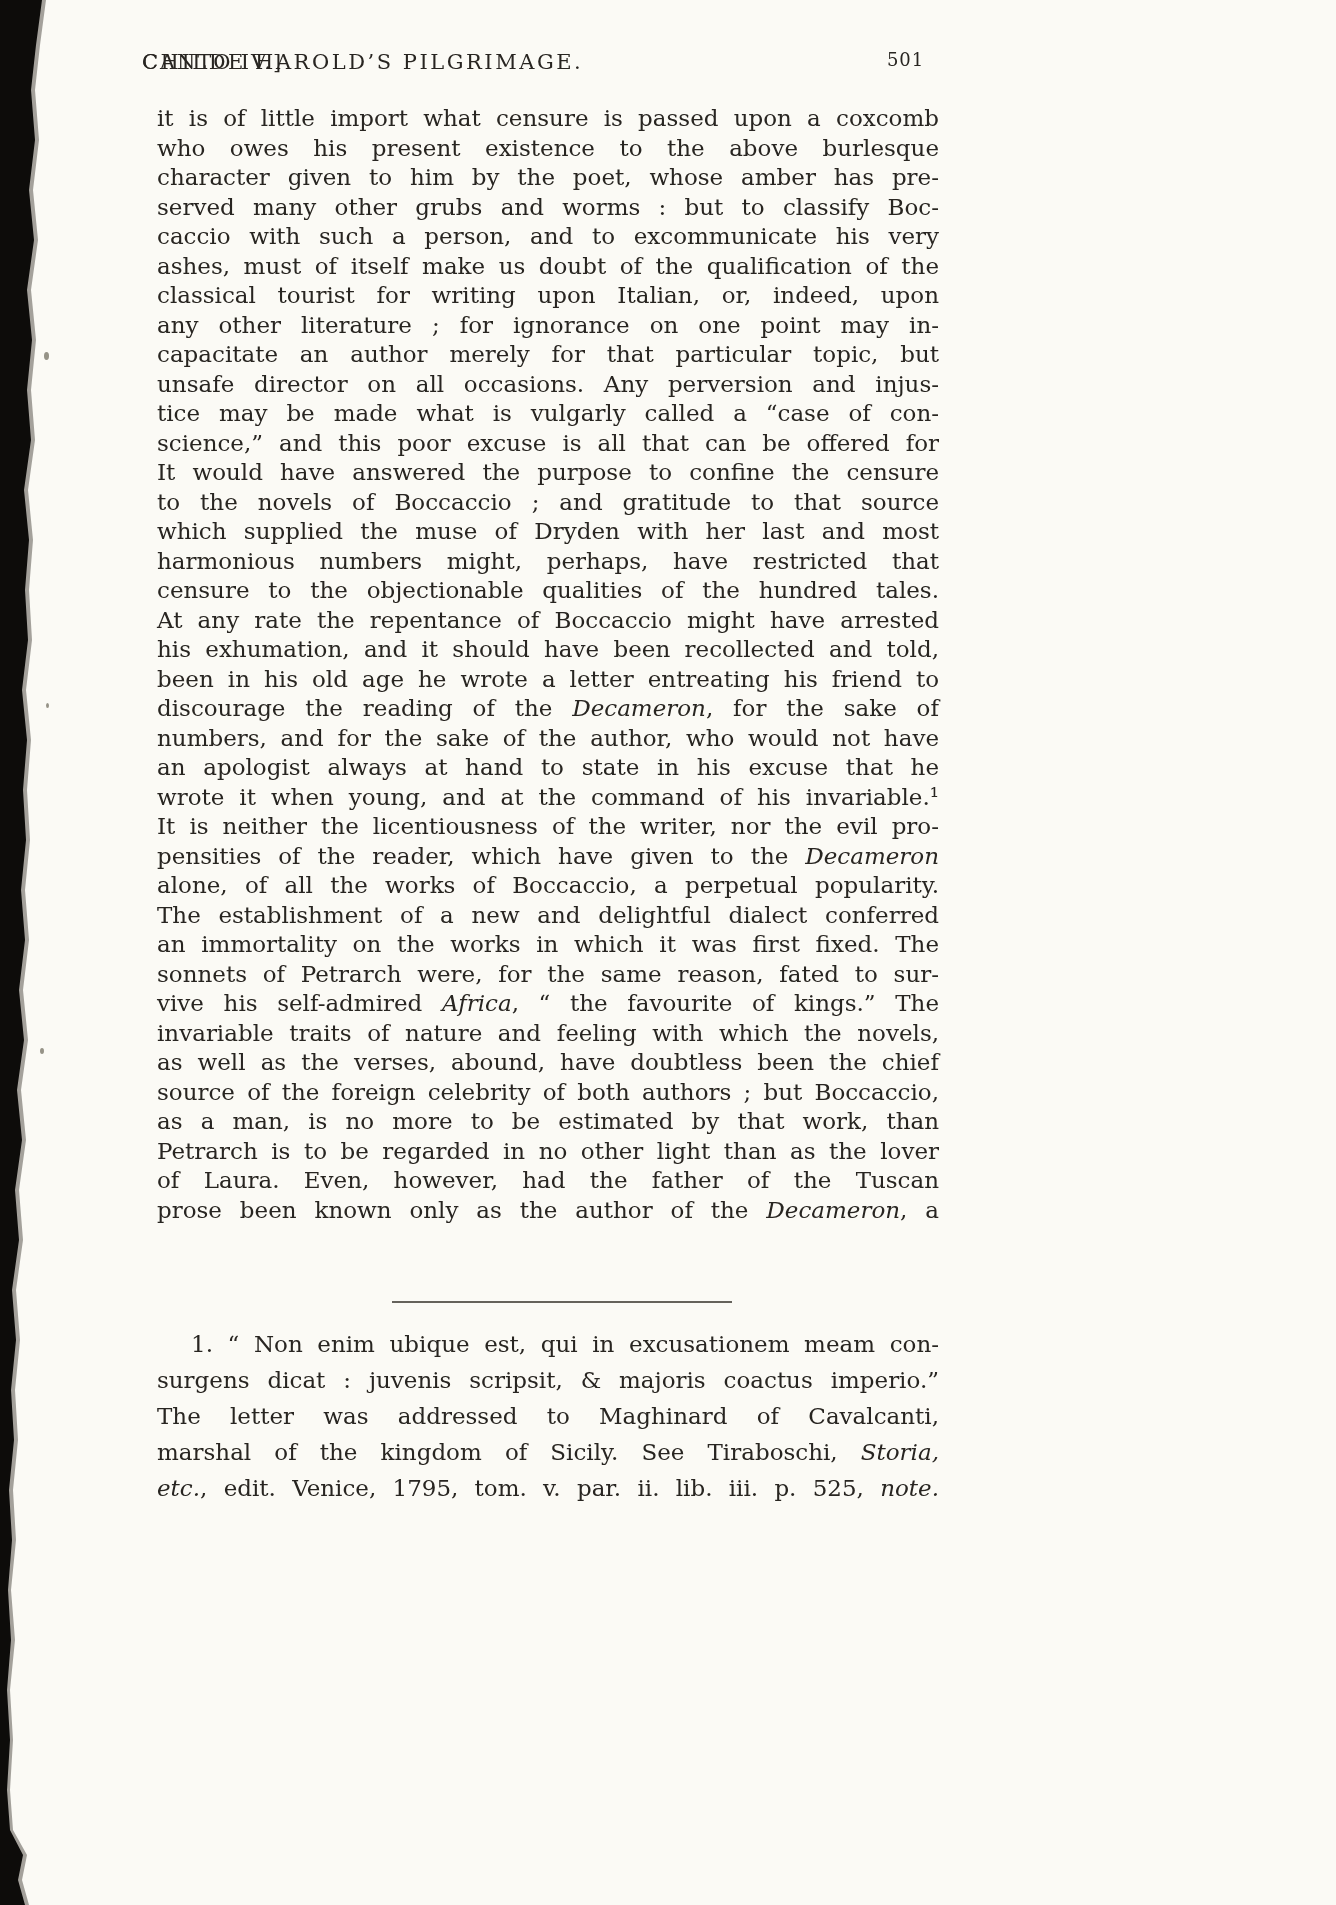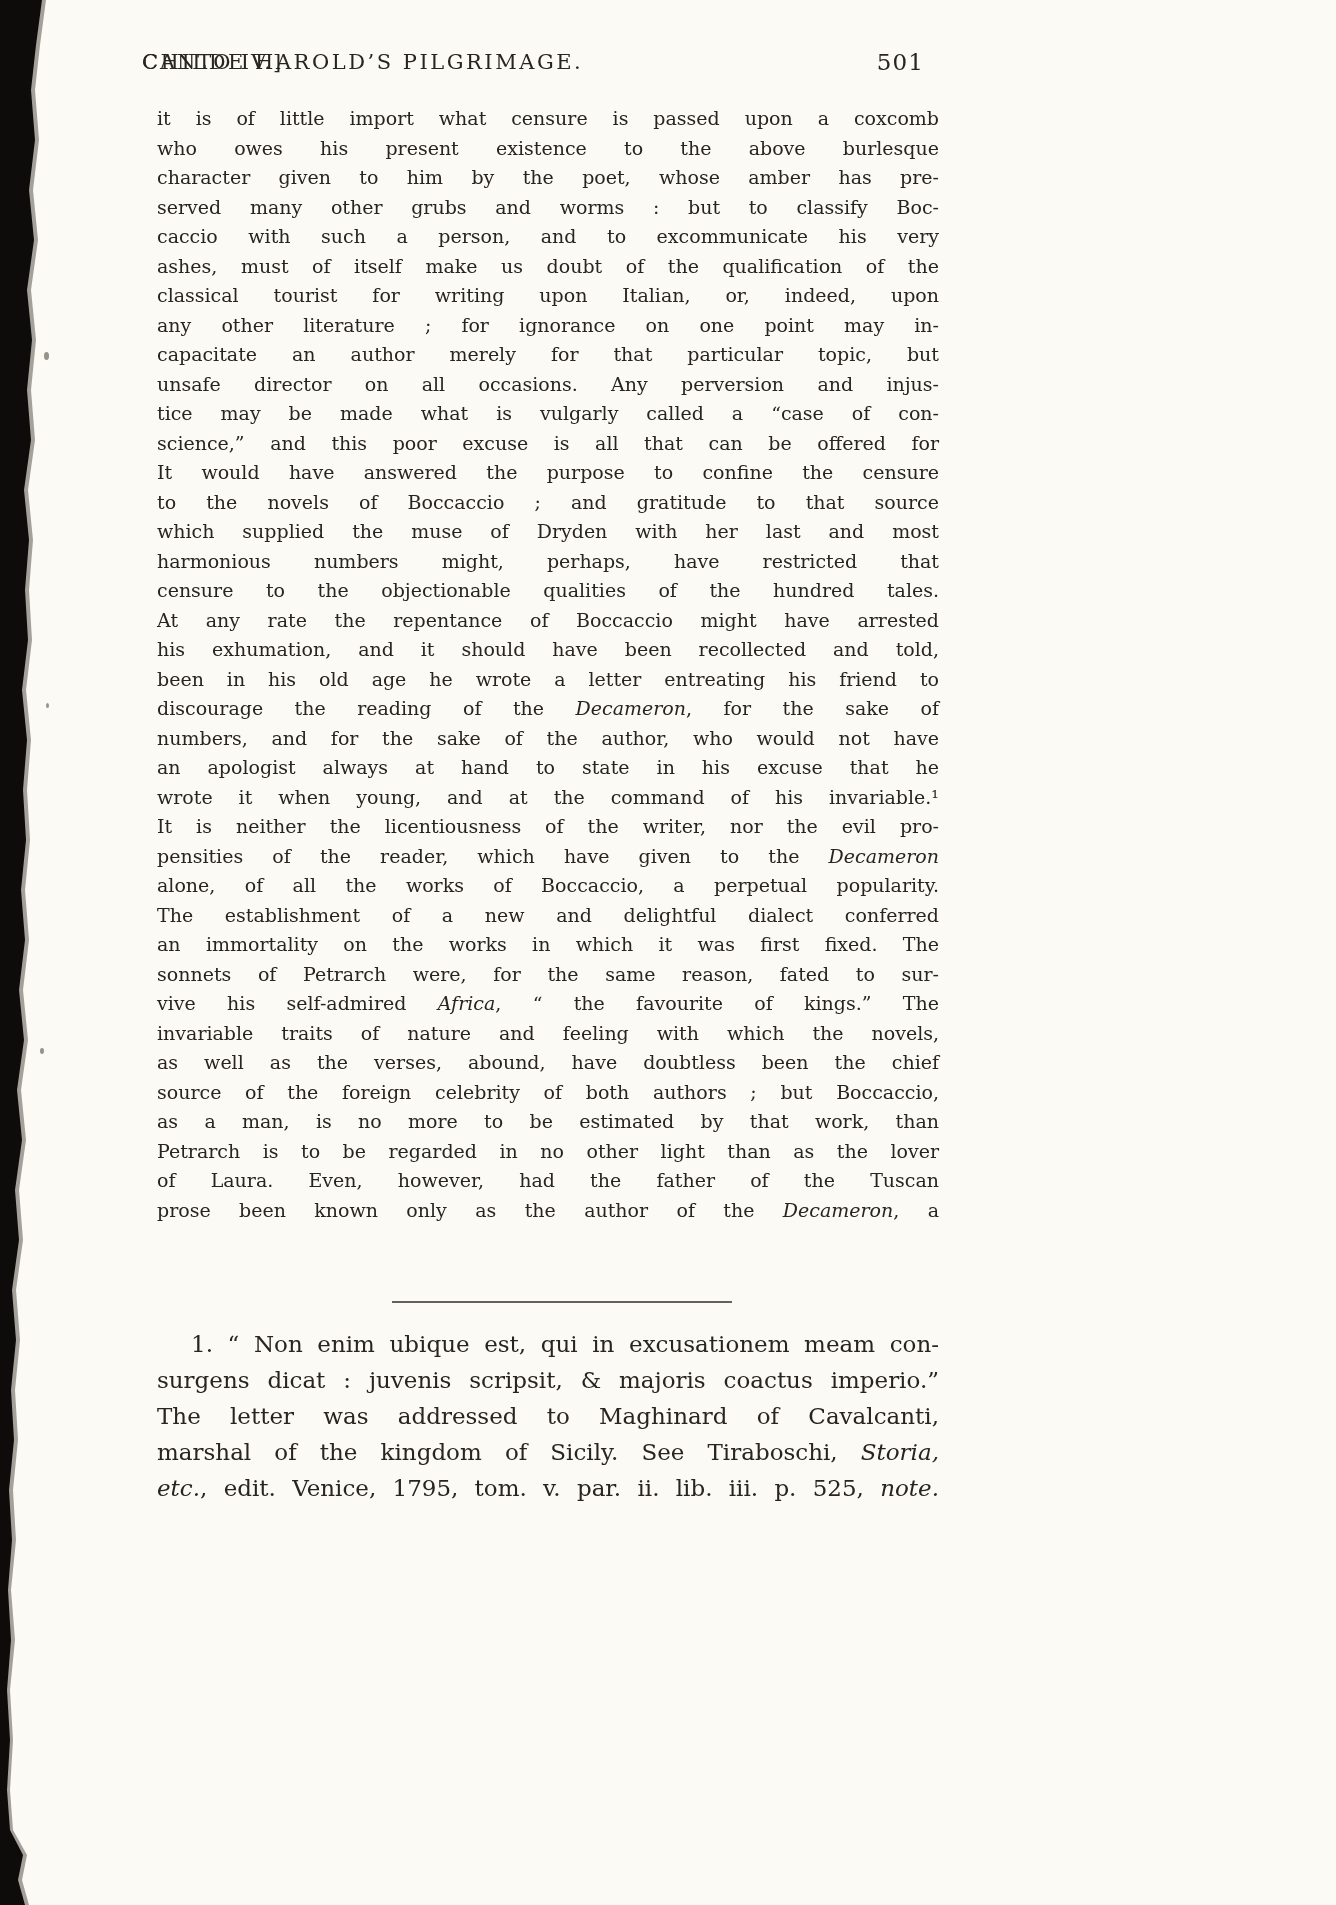--- a/index.html
+++ b/index.html
@@ -27,28 +27,28 @@
   }
   .header {
     position: absolute;
     top: 50px; left: 142px;
     width: 782px; height: 30px;
     font-size: 21px;
     letter-spacing: .09em;
   }
   .header .h-left { position: absolute; left: 0; top: 0; }
   .header .h-center { position: absolute; left: 0; top: 0; width: 100%; text-align: left; letter-spacing: .12em; }
-  .header .h-right { position: absolute; right: 0; top: -1px; font-size: 23px; letter-spacing: .05em; }
+  .header .h-right { position: absolute; right: 0; top: -1px; font-size: 18px; letter-spacing: .05em; }
   .body-text {
     position: absolute;
     top: 104px; left: 157px;
     width: 782px;
   }
   .body-text .line {
-    font-size: 19px;
+    font-size: 23px;
     line-height: 29.5px;
     height: 29.5px;
     text-align: justify;
     text-align-last: justify;
     white-space: nowrap;
   }
   .it { font-style: italic; }
   .fn-rule {
     position: absolute;
     top: 1301px; left: 392px;

